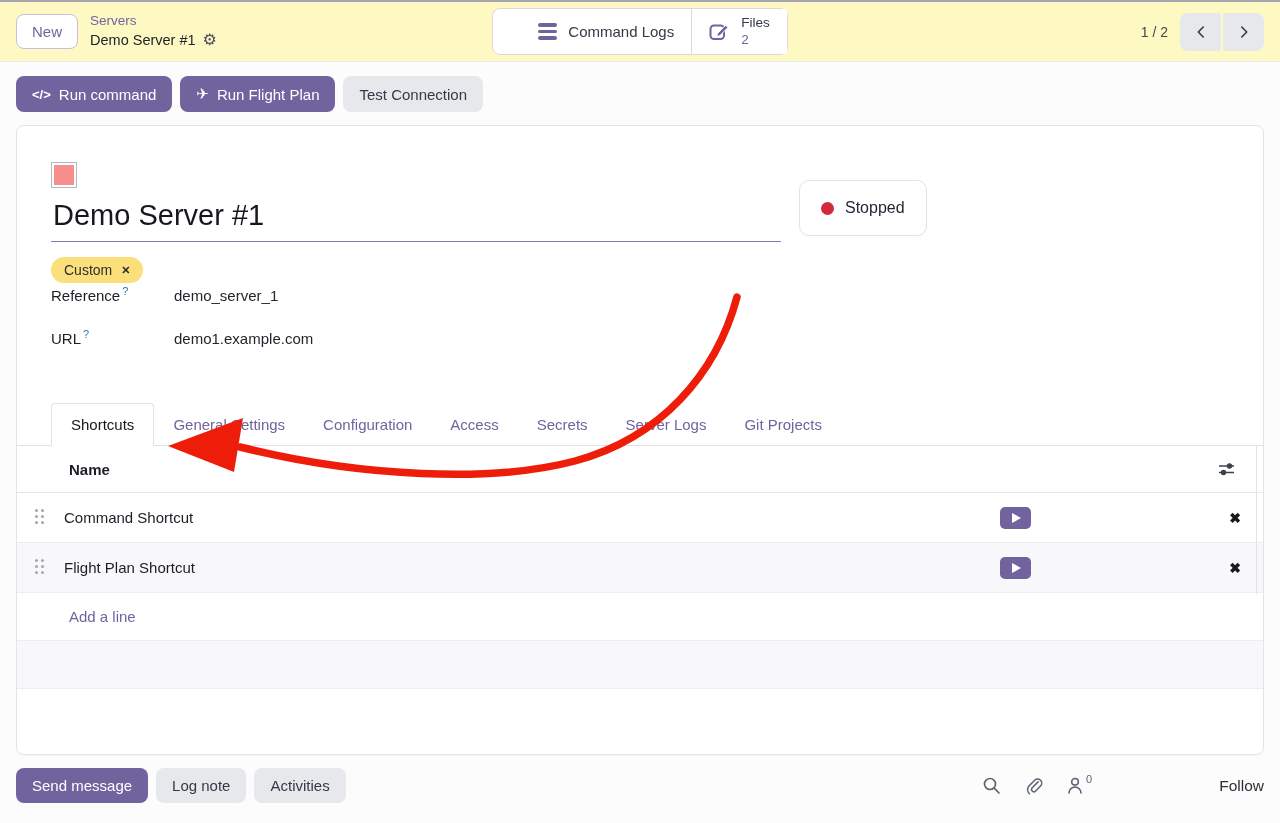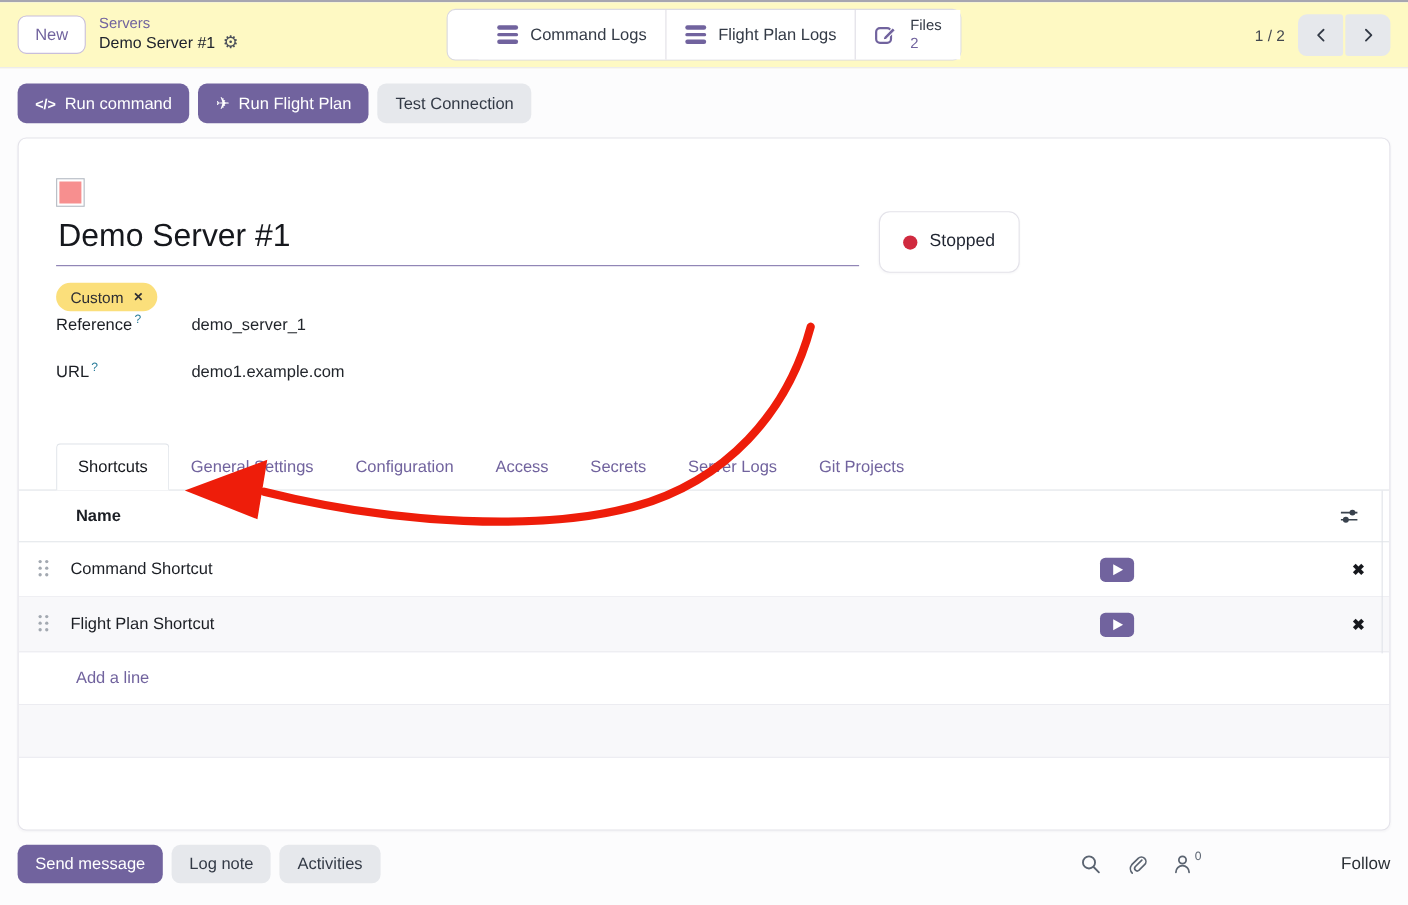--- a/index.html
+++ b/index.html
@@ -66,21 +66,21 @@
   .swatch{
     width:26px; height:26px; border:1px solid #b4bac2; background:#fff;
     padding:2px; cursor:pointer; margin-bottom:9px;
   }
   .swatch-fill{width:100%; height:100%; background:#f78f8f;}
   .record-title{
     font-size:29px; color:#16181d; width:730px; border-bottom:1px solid #8579ae;
     padding:2px 0 9px 2px; margin-bottom:15px; white-space:nowrap; cursor:text;
   }
   .status-pill{
-    position:absolute; left:782px; top:66px; background:#fff;
+    position:absolute; left:782px; top:54px; background:#fff;
     border:1px solid #e3e2e9; border-radius:10px; padding:0 21px; height:56px;
     display:flex; align-items:center; gap:11px; font-size:16px; color:#1f2430;
     box-shadow:0 1px 2px rgba(40,40,70,.03);
   }
   .status-dot{width:13px; height:13px; border-radius:50%; background:#d02a3f;}
   .tag{
     display:inline-flex; align-items:center; gap:9px; background:#fbdf7b;
     border-radius:14px; padding:5px 13px; font-size:14px; color:#2e2e33;
     margin-bottom:2px; cursor:pointer;
   }
@@ -155,28 +155,20 @@
   </div>
 
   <div class="cp-center">
     <button class="stat-btn">
       <span class="bars">
           <i></i>
           <i></i>
           <i></i>
         </span>
       <span>Command Logs</span>
-    </button>
-    <button class="stat-btn">
-      <span class="bars">
-          <i></i>
-          <i></i>
-          <i></i>
-        </span>
-      <span>Flight Plan Logs</span>
     </button>
     <button class="stat-btn">
       <span style="display:flex;">
         <svg width="21" height="21" viewBox="0 0 21 21">
           <rect x="1.5" y="4.5" width="13.5" height="13.5" rx="3.5" fill="none" stroke="#71639e" stroke-width="2"></rect>
           <path d="M8.6 12.4 L16.6 4.2 L19 6.6 L10.9 14.6 L7.6 15.5 Z" fill="#71639e" stroke="#fff" stroke-width="1"></path>
         </svg>
       </span>
       <span class="files-text">
         <span>Files</span>

